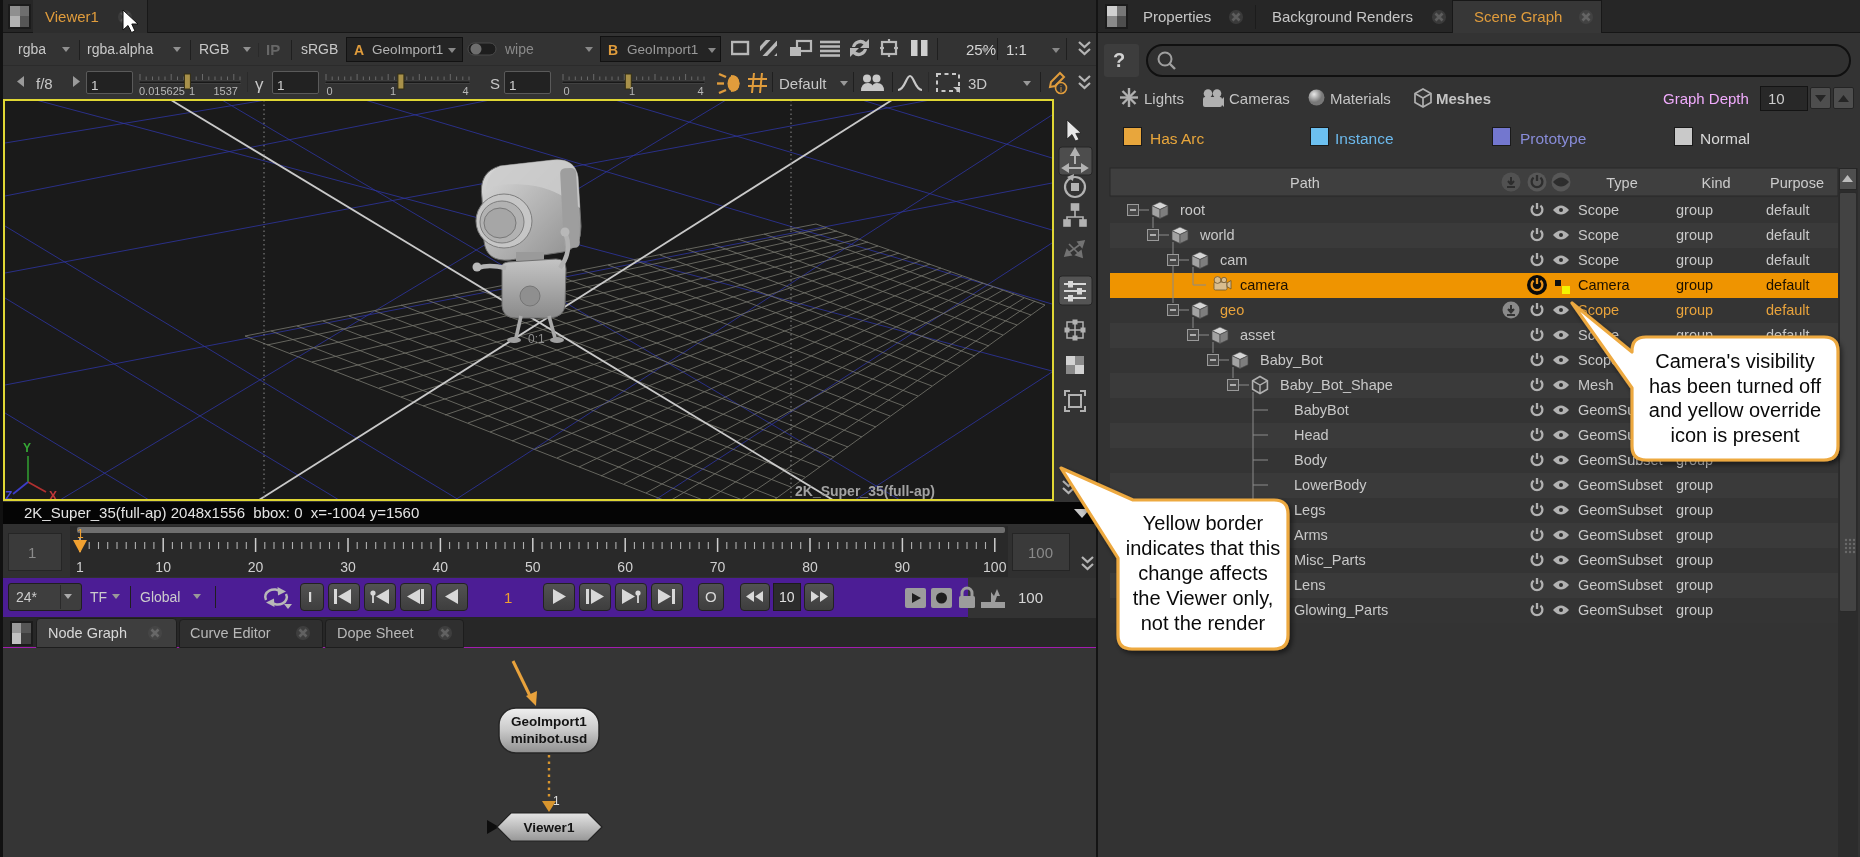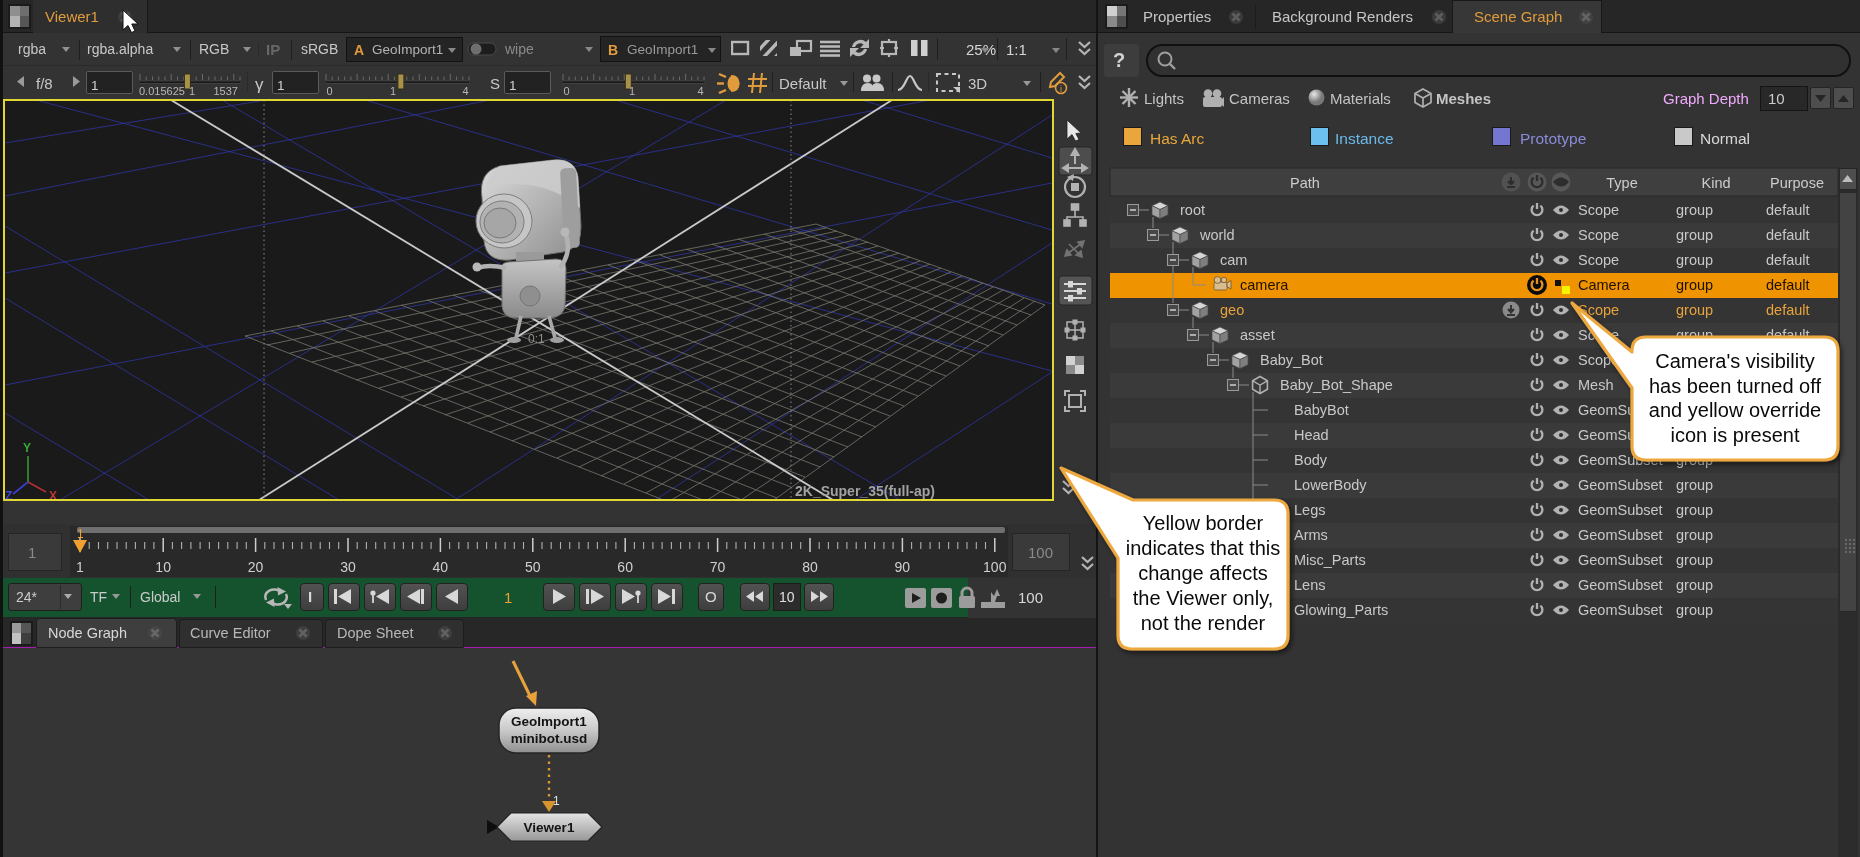--- a/index.html
+++ b/index.html
@@ -443,20 +443,26 @@
           <rect x="0" y="0" width="9" height="9" fill="#d2d2d2"></rect>
         </g>
 <g transform="translate(20,301)" stroke="#b2b2b2" stroke-width="2" fill="none">
           <rect x="-6" y="-6" width="12" height="12"></rect>
 <path d="M-10,-5 L-10,-10 L-5,-10 M5,-10 L10,-10 L10,-5 M10,5 L10,10 L5,10 M-5,10 L-10,10 L-10,5"></path>
         </g>
 </svg>
       <svg class="abs" style="left:6px;top:380px" width="15" height="16">
         <path d="M2,1 L7.5,6 L13,1" stroke="#b4b4b4" stroke-width="2.2" fill="none"></path>
         <path d="M2,8 L7.5,13 L13,8" stroke="#b4b4b4" stroke-width="2.2" fill="none"></path>
+      </svg>
+    </div>
+    <div class="sec" style="left:0;top:502px;width:1096px;height:22px;background:#050505">
+      <span class="t" style="left:24px;top:3px;font-size:15px;color:#e4e4e4;font-weight:normal;">2K_Super_35(full-ap) 2048x1556&nbsp; bbox: 0&nbsp; x=-1004 y=1560</span>
+      <svg class="abs" style="left:1074px;top:7px" width="18" height="10">
+        <polygon points="0,0 16,0 8,9" fill="#c8c8c8"></polygon>
       </svg>
     </div>
     <div class="sec" style="left:0;top:524px;width:1096px;height:54px;background:#303030">
       <div class="abs" style="left:70px;top:2px;width:938px;height:51px;background:#292929"></div>
       <div class="abs" style="left:8px;top:9px;width:54px;height:38px;background:#3a3a3a;border:1px solid #252525"></div>
       <span class="t" style="left:28px;top:21px;font-size:15px;color:#8a8a8a;font-weight:normal;">1</span>
       <div class="abs" style="left:77px;top:3px;width:928px;height:6px;background:#6f6f6f;border-radius:2px"></div>
       <svg class="abs" style="left:70px;top:10px" width="940" height="44">
         <line x1="10.0" y1="4" x2="10.0" y2="18" stroke="#cdcdcd" stroke-width="1.5"></line>
         <line x1="19.2" y1="8" x2="19.2" y2="15" stroke="#b0b0b0" stroke-width="1.1"></line>
@@ -574,21 +580,21 @@
         <text x="7" y="12" font-size="12" fill="#f0a030">1</text>
         <polygon points="3,14 17,14 10,27" fill="#f0a030"></polygon>
       </svg>
       <div class="abs" style="left:1012px;top:9px;width:58px;height:38px;background:#3a3a3a;border:1px solid #252525"></div>
       <span class="t" style="left:1028px;top:21px;font-size:15px;color:#8a8a8a;font-weight:normal;">100</span>
       <svg class="abs" style="left:1080px;top:32px" width="15" height="16">
         <path d="M2,1 L7.5,6 L13,1" stroke="#b4b4b4" stroke-width="2.2" fill="none"></path>
         <path d="M2,8 L7.5,13 L13,8" stroke="#b4b4b4" stroke-width="2.2" fill="none"></path>
       </svg>
     </div>
-    <div class="sec" style="left:0;top:578px;width:968px;height:40px;background:#14532d;border-bottom:1px solid #262626">
+    <div class="sec" style="left:0;top:578px;width:968px;height:40px;background:#4c1d95;border-bottom:1px solid #262626">
       <div class="abs" style="left:8px;top:5px;width:74px;height:28px;background:#3e3e3e;border:1px solid #1f1f1f;border-radius:3px"></div>
       <span class="t" style="left:16px;top:12px;font-size:14px;color:#cccccc;font-weight:normal;">24*</span>
       <div style="position:absolute;left:60px;top:7px;width:1px;height:24px;background:#2a2a2a"></div>
       <svg class="abs" style="left:64px;top:16px" width="8" height="6">
         <polygon points="0,0 8,0 4,5" fill="#aaa"></polygon>
       </svg>
       <span class="t" style="left:90px;top:12px;font-size:14px;color:#cccccc;font-weight:normal;">TF</span>
       <svg class="abs" style="left:112px;top:16px" width="8" height="6">
         <polygon points="0,0 8,0 4,5" fill="#999"></polygon>
       </svg>

